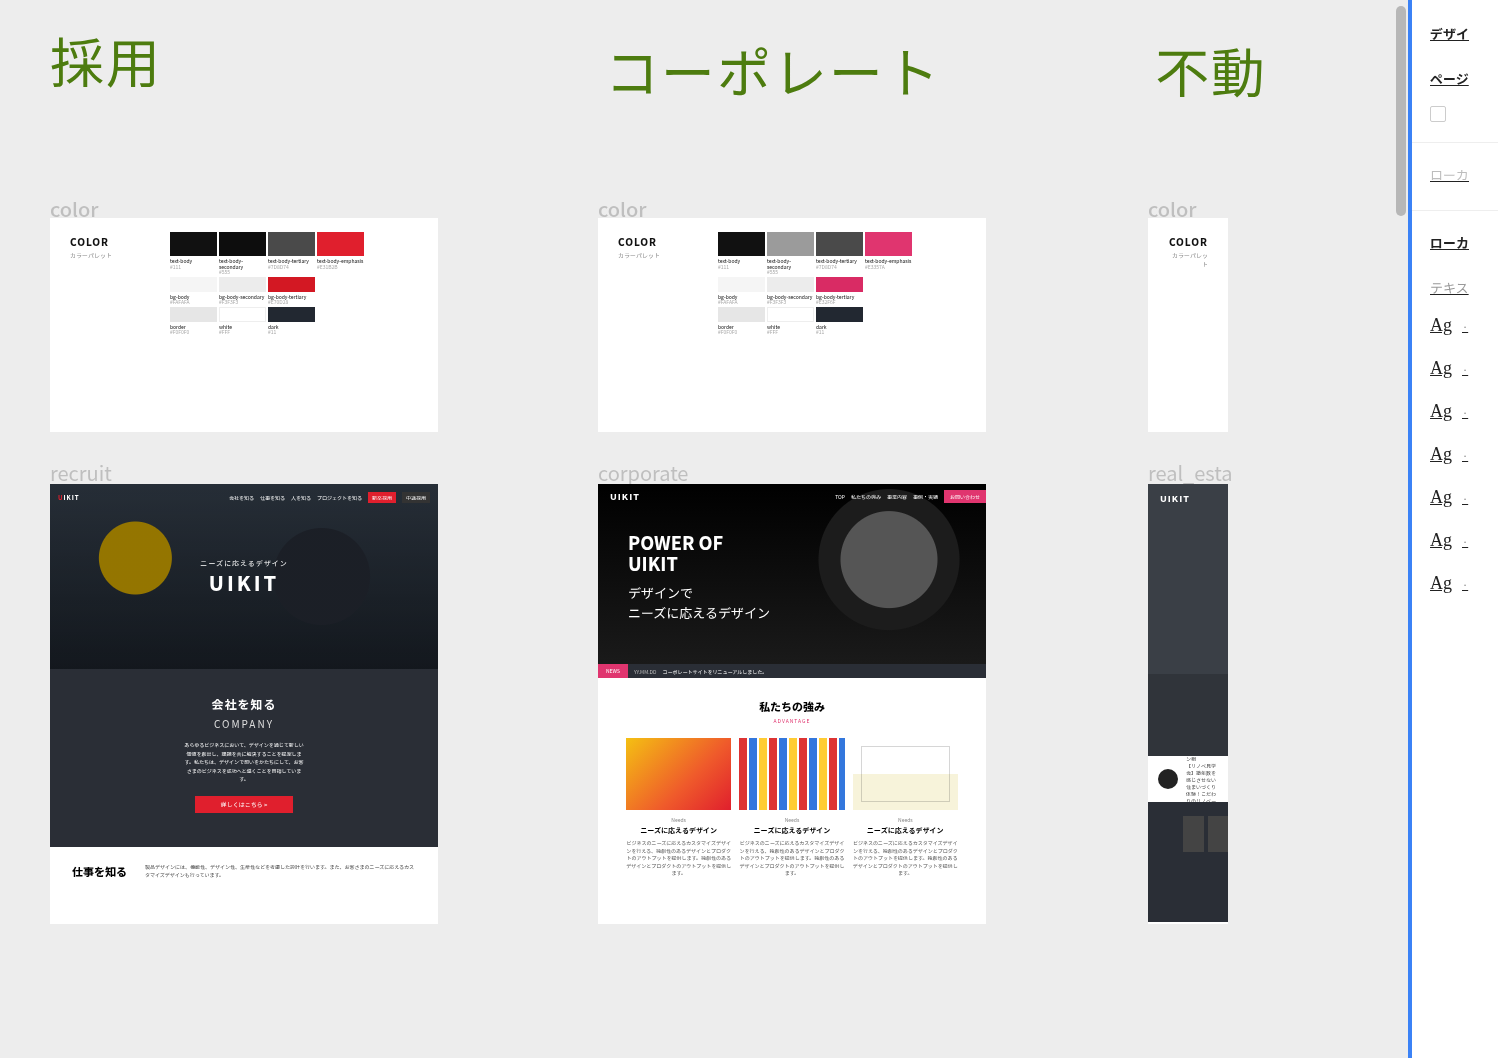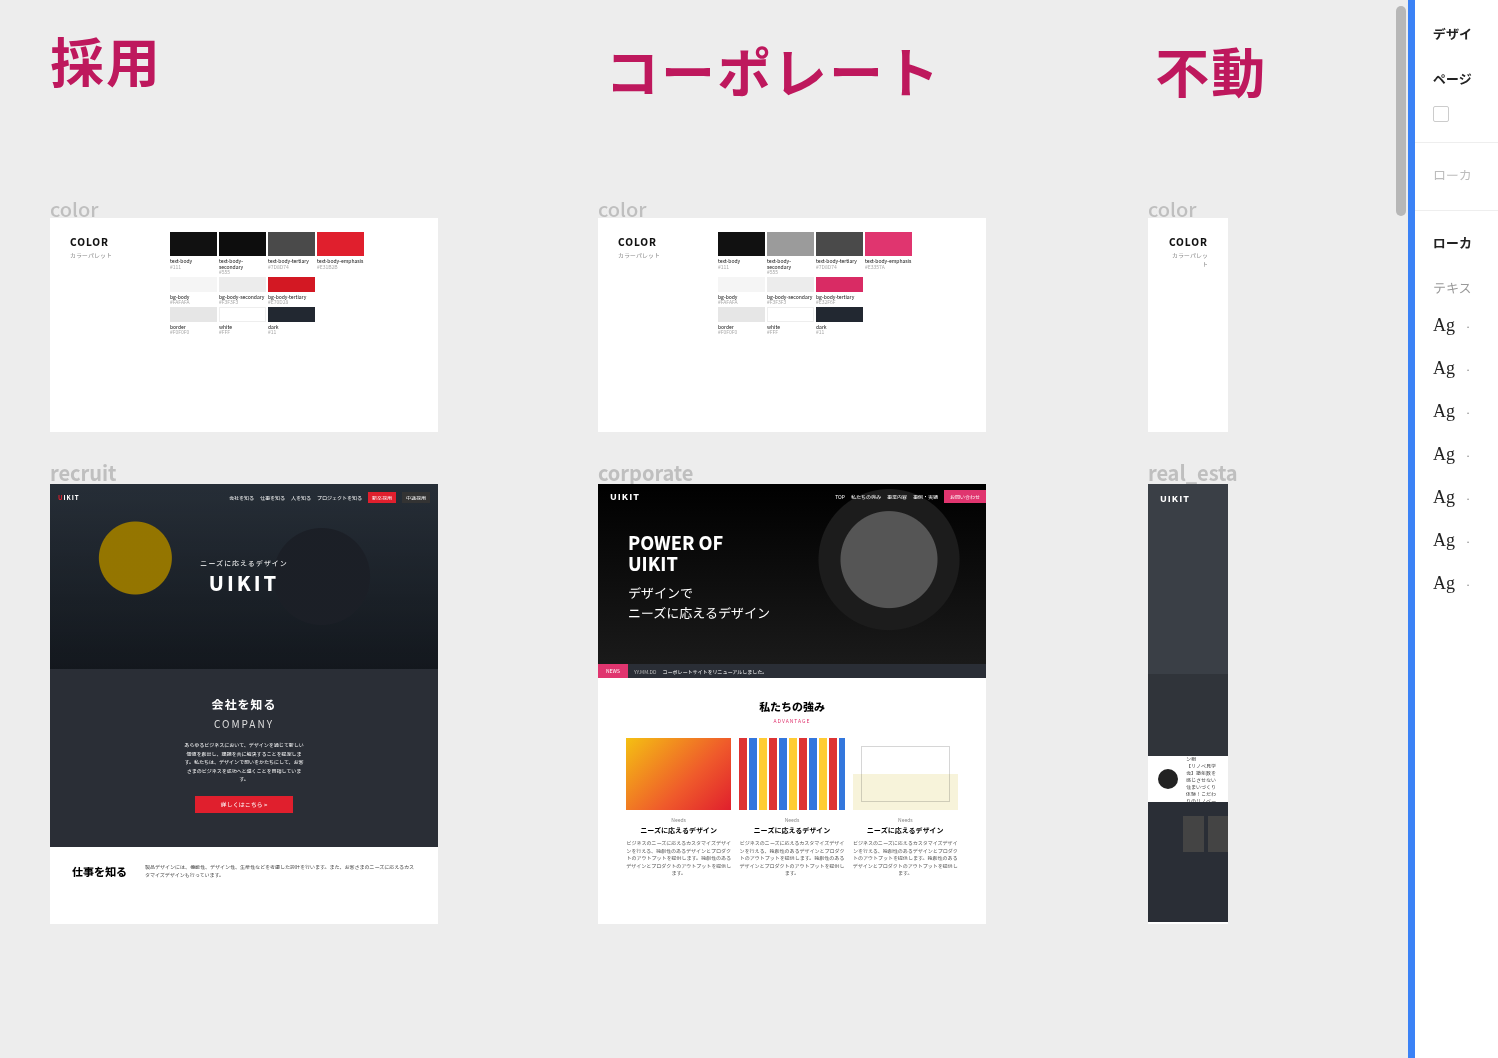--- a/index.html
+++ b/index.html
@@ -13,22 +13,22 @@
 
   
   .canvas {
     position: absolute;
     inset: 0;
     background: #ededed;
   }
 
   .heading {
     position: absolute;
-    font-weight: 700;
-    color: #be185d;
+    font-weight: 400;
+    color: #4d7c0f;
     letter-spacing: 2px;
   }
   .h-recruit   { top: 20px;  left: 50px;  font-size: 54px; }
   .h-corporate { top: 30px;  left: 605px; font-size: 54px; }
   .h-realestate{ top: 30px;  left: 1155px; font-size: 54px; white-space: nowrap; }
 
   .section-label {
     position: absolute;
     font-size: 20px;
     font-weight: 500;
@@ -72,21 +72,21 @@
   .preview-frame {
     position: absolute;
     width: 388px;
     background: #fff;
   }
   .preview-label {
     position: absolute;
     top: -26px;
     left: 0;
     font-size: 20px;
-    font-weight: 700;
+    font-weight: 400;
     color: #bfbfbf;
   }
 
   
   .recruit-hero {
     height: 185px;
     background: linear-gradient(rgba(0,0,0,.35),rgba(0,0,0,.35)),
       radial-gradient(circle at 22% 40%, #e3b400 0 36px, transparent 37px),
       radial-gradient(circle at 70% 50%, #2a2f3b 0 48px, transparent 49px),
       linear-gradient(180deg,#3a4654,#1d242d);
@@ -172,25 +172,26 @@
   .re-gallery .row{position:absolute;left:35px;right:0;top:14px;display:flex;gap:4px;}
   .re-gallery .cell{width:28px;height:36px;background:#444;}
 
   
   .panel {
     position: absolute;
     top: 0; right: 0;
     width: 90px;
     height: 100%;
     background: #fff;
-    border-left: 7px solid #3b82f6;
+    border-left: 4px solid #3b82f6;
     padding: 24px 0 0 18px;
     font-size: 13px;
     color: #222;
     overflow: hidden;
+    text-decoration: underline;
   }
   .panel .sec { margin-bottom: 26px; font-weight: 700; white-space: nowrap; }
   .panel .check-row{display:flex;align-items:center;gap:8px;margin:-8px 0 20px;}
   .panel .checkbox{width:16px;height:16px;border:1px solid #ccc;border-radius:2px;flex:none;}
   .panel hr{border:none;border-top:1px solid #eee;margin:0 -18px 22px -18px;}
   .panel .sub{font-weight:400;color:#9a9a9a;margin-bottom:18px;white-space:nowrap;}
   .panel .ag-row{display:flex;align-items:baseline;gap:10px;margin-bottom:22px;white-space:nowrap;}
   .panel .ag-row .ag{font-size:18px;font-weight:400;font-family:Georgia,'Times New Roman',serif;}
   .panel .ag-row .dot{font-size:11px;color:#888;}
 

